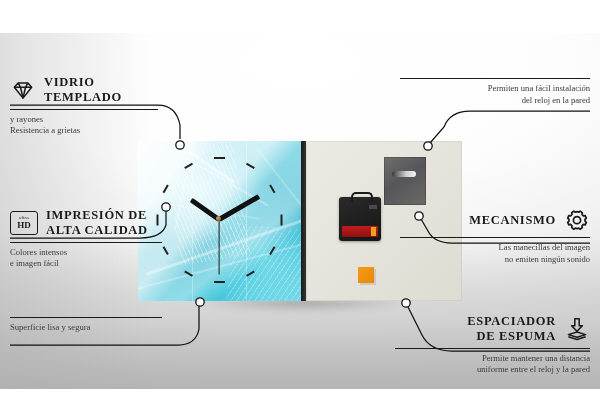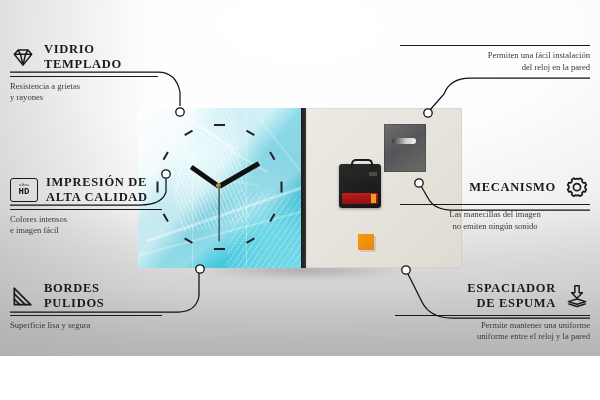--- a/index.html
+++ b/index.html
@@ -5,20 +5,21 @@
   html,body{margin:0;padding:0;}
   body{
     width:600px;height:400px;overflow:hidden;
     font-family:"Liberation Serif", serif;
     background:#fff;
   }
   #stage{
     position:relative;width:600px;height:356px;overflow:hidden;
     background:
       radial-gradient(120% 90% at 50% 8%, #ffffff 0%, #fdfdfd 38%, #f2f2f2 62%, #e2e2e2 80%, #cfcfcf 100%);
+    margin-top: 33px;
   }
   #stage:before{
     content:"";position:absolute;left:0;right:0;bottom:0;height:150px;
     background:linear-gradient(to bottom, rgba(255,255,255,0) 0%, rgba(198,198,198,.55) 55%, rgba(176,176,176,.85) 100%);
     pointer-events:none;
   }
   #stage:after{
     content:"";position:absolute;left:0;top:0;width:150px;height:400px;
     background:linear-gradient(to right, rgba(170,170,170,.35), rgba(255,255,255,0));
     pointer-events:none;
@@ -127,21 +128,21 @@
     font-family:"Liberation Serif", serif;
     font-size:8.6px;color:#3a3a3a;line-height:1.38;white-space:nowrap;
   }
   .ico{width:26px;height:26px;flex:0 0 26px;display:block;}
   .ico svg{display:block;width:26px;height:26px;}
   .hd-badge{
     width:26px;height:22px;flex:0 0 26px;border:1.4px solid #1a1a1a;border-radius:3px;
     display:flex;flex-direction:column;align-items:center;justify-content:center;line-height:1;
   }
   .hd-ultra{font-family:"Liberation Sans",sans-serif;font-size:4.4px;letter-spacing:.3px;color:#1a1a1a;}
-  .hd-main{font-family:Liberation Mono, monospace;font-weight:700;font-size:9px;color:#1a1a1a;margin-top:.5px;}
+  .hd-main{font-family:Liberation Serif, serif;font-weight:700;font-size:9px;color:#1a1a1a;margin-top:.5px;}
 
   svg.lines{position:absolute;left:0;top:0;width:600px;height:400px;z-index:4;pointer-events:none;}
 </style>
 </head>
 <body>
 
 <div id="stage">
 
   <svg class="lines" viewBox="0 0 600 400">
     <g fill="none" stroke="#111" stroke-width="1.25">
@@ -222,66 +223,52 @@
           <path d="M4 9.5 L7.5 5.5 H16.5 L20 9.5 L12 19.5 Z"></path>
           <path d="M4 9.5 H20 M7.5 5.5 L9.7 9.5 L12 19.5 M16.5 5.5 L14.3 9.5 L12 19.5"></path>
         </svg>
       </span>
       <div>
         <div class="f-title">VIDRIO</div>
         <div class="f-title">TEMPLADO</div>
       </div>
     </div>
     <div class="f-rule" style="width:148px"></div>
+    <div class="f-desc">y rayones</div>
     <div class="f-desc">Resistencia a grietas</div>
-    <div class="f-desc">y rayones</div>
   </div>
 
   <div class="feature f-left" style="left:10px;top:175px;width:185px;">
     <div class="f-head">
       <span class="hd-badge">
         <span class="hd-ultra">ultra</span>
         <span class="hd-main">HD</span>
       </span>
       <div>
         <div class="f-title">IMPRESIÓN DE</div>
         <div class="f-title">ALTA CALIDAD</div>
       </div>
     </div>
     <div class="f-rule" style="width:152px"></div>
     <div class="f-desc">Colores intensos</div>
     <div class="f-desc">e imagen fácil</div>
   </div>
 
   <div class="feature f-left" style="left:10px;top:281px;width:185px;">
-    <div class="f-head">
-      <span class="ico">
-        <svg viewBox="0 0 24 24" fill="none" stroke="#1a1a1a" stroke-width="1.5" stroke-linecap="round">
-          <path d="M4 5 L19 20"></path>
-            <path d="M4 10 L14 20"></path>
-            <path d="M4 15 L9 20"></path>
-            <path d="M4 5 L4 20 L19 20"></path>
-        </svg>
-      </span>
-      <div>
-        <div class="f-title">BORDES</div>
-        <div class="f-title">PULIDOS</div>
-      </div>
-    </div>
     <div class="f-rule" style="width:152px"></div>
     <div class="f-desc">Superficie lisa y segura</div>
   </div>
 
   <div class="feature f-right" style="right:10px;top:42px;width:190px;">
     <div class="f-rule" style="width:190px;margin-left:auto"></div>
     <div class="f-desc">Permiten una fácil instalación</div>
     <div class="f-desc">del reloj en la pared</div>
   </div>
 
-  <div class="feature f-right" style="right:10px;top:175px;width:190px;text-align:center;">
+  <div class="feature f-right" style="right:10px;top:175px;width:190px;">
     <div class="f-head">
       <div>
         <div class="f-title">MECANISMO</div>
       </div>
       <span class="ico">
         <svg viewBox="0 0 24 24" fill="none" stroke="#1a1a1a" stroke-width="1.6" stroke-linejoin="round">
           <path d="M12 3.4 L13.6 3.9 L14.9 2.9 L16.9 4.4 L16.6 6 L17.9 7.3 L19.5 7 L20.6 9.3 L19.4 10.4 L19.4 12.1 L20.6 13.2 L19.5 15.5 L17.9 15.2 L16.6 16.5 L16.9 18.1 L14.9 19.6 L13.6 18.6 L12 19.1 L10.4 18.6 L9.1 19.6 L7.1 18.1 L7.4 16.5 L6.1 15.2 L4.5 15.5 L3.4 13.2 L4.6 12.1 L4.6 10.4 L3.4 9.3 L4.5 7 L6.1 7.3 L7.4 6 L7.1 4.4 L9.1 2.9 L10.4 3.9 Z"></path>
           <circle cx="12" cy="11.2" r="3.3"></circle>
         </svg>
       </span>
@@ -299,17 +286,17 @@
       </div>
       <span class="ico">
         <svg viewBox="0 0 24 24" fill="none" stroke="#1a1a1a" stroke-width="1.4" stroke-linejoin="round">
           <path d="M10 2.5 H14 V9 H17 L12 14 L7 9 H10 Z"></path>
           <path d="M12 14.8 L20 17.2 L12 19.6 L4 17.2 Z"></path>
           <path d="M4 19.2 L12 21.6 L20 19.2"></path>
         </svg>
       </span>
     </div>
     <div class="f-rule" style="width:195px;margin-left:auto"></div>
-    <div class="f-desc">Permite mantener una uniforme</div>
+    <div class="f-desc">Permite mantener una distancia</div>
     <div class="f-desc">uniforme entre el reloj y la pared</div>
   </div>
 
 </div>
 
 </body></html>

